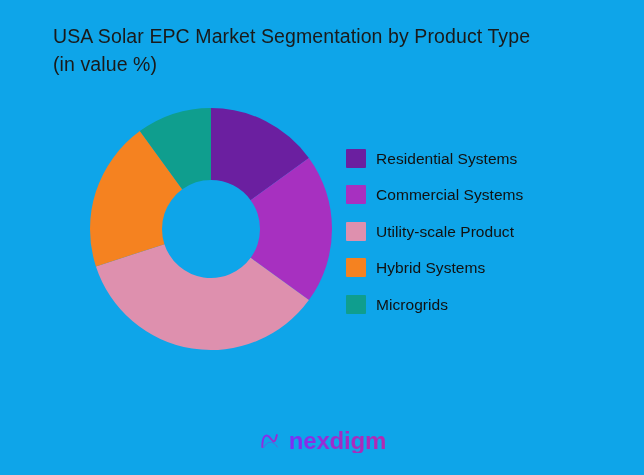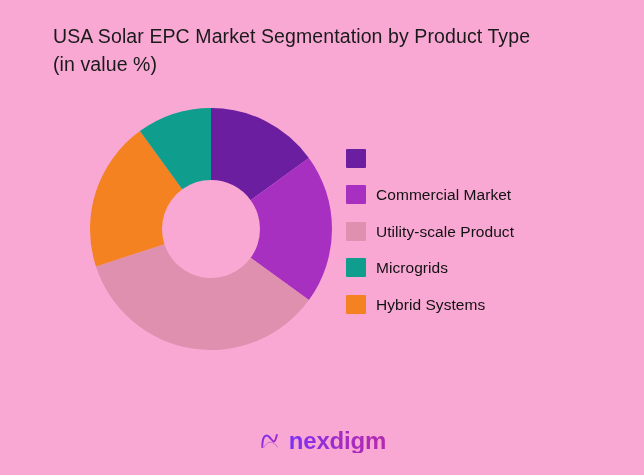--- a/index.html
+++ b/index.html
@@ -11,21 +11,21 @@
     height: 475px;
     background: #ffffff;
     font-family: "Liberation Sans", sans-serif;
     overflow: hidden;
     position: relative;
   }
 
   #page {
     position: absolute;
     inset: 0;
-    background: #f9a8d4;
+    background: #0ea5e9;
   }
 
   
   #chart-title {
     position: absolute;
     left: 53px;
     top: 22px;
     width: 545px;
     font-size: 19.5px;
     line-height: 28px;
@@ -123,36 +123,37 @@
           <path d="M 218.89105631936866 192.12201552738924 A 121 121 0 0 1 5.9221615282864235 158.39105631936866 L 74.393475418956 136.14337780934432 A 49.005 49.005 0 0 0 160.6458778093443 149.80441628859265 Z" fill="#DE90AE"></path>
           <path d="M 5.9221615282864235 158.39105631936866 A 121 121 0 0 1 49.877984472610734 23.10894368063137 L 92.19558371140735 81.3541221906557 A 49.005 49.005 0 0 0 74.393475418956 136.14337780934432 Z" fill="#F58220"></path>
           <path d="M 49.877984472610734 23.10894368063137 A 121 121 0 0 1 120.99999999999997 0 L 120.99999999999999 71.995 A 49.005 49.005 0 0 0 92.19558371140735 81.3541221906557 Z" fill="#0F9E8E"></path>
         </g>
     </svg>
   </div>
 
   <div id="legend">
     <div class="legend-item">
       <span class="legend-swatch" style="background: rgb(107, 31, 160);"></span>
+      <span class="legend-label">Residential Systems</span>
     </div>
     <div class="legend-item">
       <span class="legend-swatch" style="background: rgb(167, 48, 192);"></span>
-      <span class="legend-label">Commercial Market</span>
+      <span class="legend-label">Commercial Systems</span>
     </div>
     <div class="legend-item">
       <span class="legend-swatch" style="background: rgb(222, 144, 174);"></span>
       <span class="legend-label">Utility-scale Product</span>
     </div>
     <div class="legend-item">
+      <span class="legend-swatch" style="background: rgb(245, 130, 32);"></span>
+      <span class="legend-label">Hybrid Systems</span>
+    </div>
+    <div class="legend-item">
       <span class="legend-swatch" style="background: rgb(15, 158, 142);"></span>
       <span class="legend-label">Microgrids</span>
-    </div>
-    <div class="legend-item">
-      <span class="legend-swatch" style="background: rgb(245, 130, 32);"></span>
-      <span class="legend-label">Hybrid Systems</span>
     </div>
   </div>
 
   <div id="footer-logo">
     <svg id="logo-mark" viewBox="0 0 28 28">
       <defs>
         <linearGradient id="lgGrad" x1="0" y1="0" x2="1" y2="1">
           <stop offset="0%" stop-color="#7B2FF7"></stop>
           <stop offset="100%" stop-color="#B429B0"></stop>
         </linearGradient>

